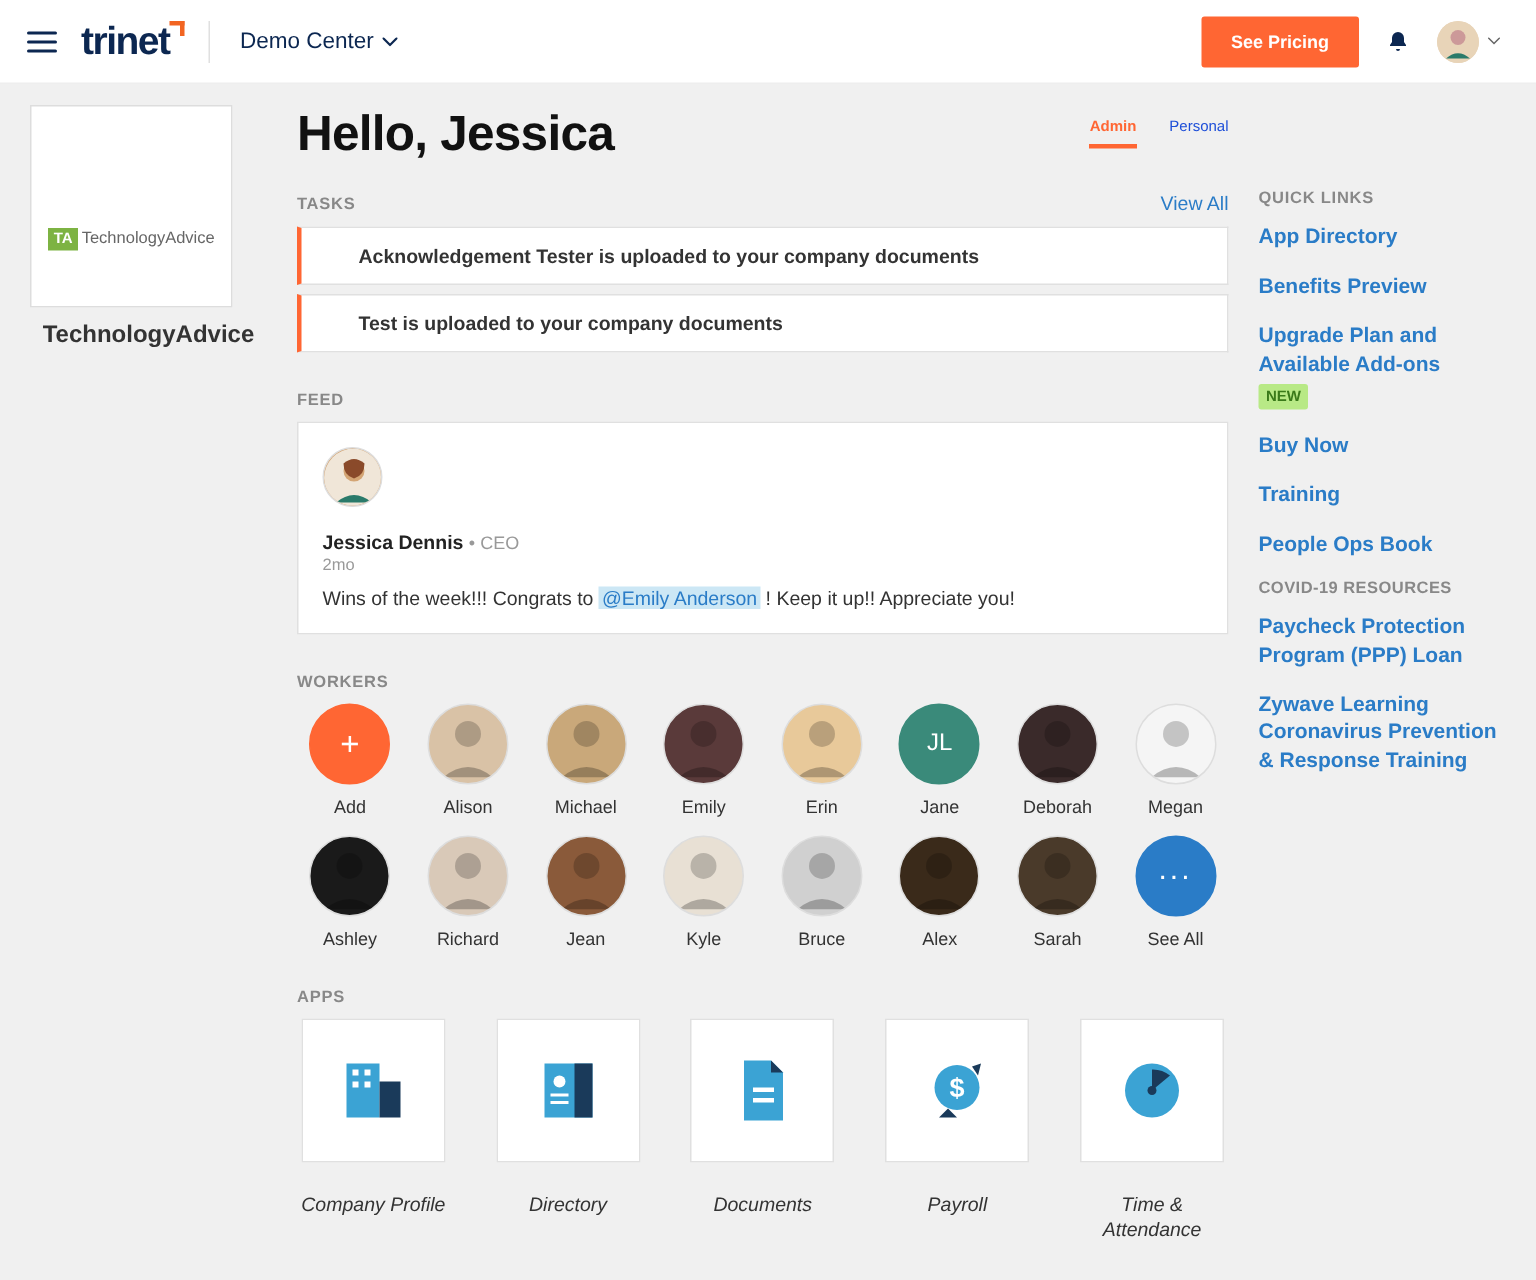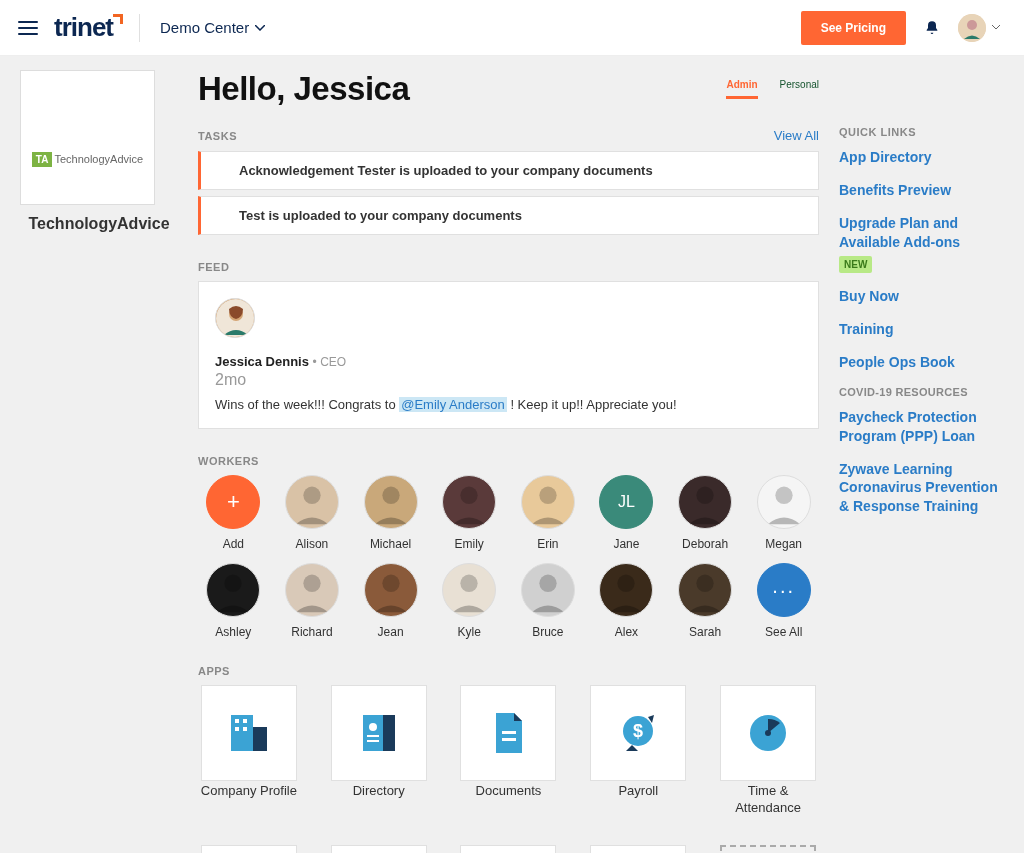--- a/index.html
+++ b/index.html
@@ -18,47 +18,47 @@
 .avatar-sm { width: 28px; height: 28px; border-radius: 50%; background: #e8d4b8; display: flex; align-items: center; justify-content: center; overflow: hidden; }
 .container { display: flex; padding: 14px 20px 0 20px; gap: 20px; }
 .left-col { width: 158px; }
 .company-logo { width: 135px; height: 135px; background: #fff; border: 1px solid #ddd; display: flex; align-items: center; justify-content: center; text-align: center; font-size: 11px; color: #666; }
 .company-logo .ta { display: inline-block; background: #7db343; color: #fff; font-weight: 700; padding: 2px 4px; font-size: 10px; margin-right: 2px; margin-top: 44px; }
 .company-name { text-align: center; font-weight: 700; font-size: 16px; color: #333; margin-top: 10px; }
 .main-col { flex: 1; min-width: 0; }
 .greeting-row { display: flex; justify-content: space-between; align-items: center; margin-bottom: 20px; }
 .greeting { font-size: 33px; font-weight: 700; color: #111; letter-spacing: -0.5px; }
 .tabs { display: flex; gap: 22px; font-size: 10px; }
-.tab { color: #14532d; cursor: pointer; padding-bottom: 6px; }
+.tab { color: #1d4ed8; cursor: pointer; padding-bottom: 6px; }
 .tab.active { color: #ff6633; font-weight: 600; border-bottom: 3px solid #ff6633; }
 .section-label { font-size: 11px; font-weight: 600; color: #888; letter-spacing: 0.5px; text-transform: uppercase; margin-bottom: 8px; display: flex; justify-content: space-between; align-items: center; }
 .section-label .link { color: #2a7cc7; font-size: 13px; font-weight: 500; text-transform: none; letter-spacing: 0; cursor: pointer; }
 .task-item { background: #fff; border: 1px solid #e0e0e0; border-left: 3px solid #ff6633; padding: 11px 16px 11px 38px; font-size: 13px; font-weight: 600; color: #333; margin-bottom: 6px; cursor: pointer; }
 .feed-card { background: #fff; border: 1px solid #e0e0e0; padding: 16px; display: flex; gap: 16px; flex-direction: column; }
 .feed-avatar { width: 40px; height: 40px; border-radius: 50%; background: #d4a574; border: 1px solid #ddd; flex-shrink: 0; overflow: hidden; }
 .feed-body { flex: 1; font-size: 13px; }
 .feed-name { font-weight: 700; color: #222; }
 .feed-role { color: #999; font-size: 12px; }
-.feed-time { color: #999; font-size: 16px; margin-top: 2px; }
+.feed-time { color: #999; font-size: 11px; margin-top: 2px; }
 .feed-text { margin-top: 8px; color: #333; }
 .mention { background: #cce7f5; color: #2a7cc7; padding: 0 2px; }
 .section { margin-top: 26px; }
 .workers-grid { display: grid; grid-template-columns: repeat(8, 1fr); gap: 12px 8px; }
 .worker { display: flex; flex-direction: column; align-items: center; text-align: center; cursor: pointer; }
 .worker-avatar { width: 54px; height: 54px; border-radius: 50%; background: #ccc; border: 1px solid #ddd; overflow: hidden; display: flex; align-items: center; justify-content: center; color: #fff; font-size: 16px; font-weight: 500; }
 .worker-avatar.add { background: #ff6633; border-color: #ff6633; font-size: 22px; }
 .worker-avatar.initials { background: #3a8a7a; border-color: #3a8a7a; }
 .worker-avatar.dots { background: #2a7cc7; border-color: #2a7cc7; font-size: 20px; letter-spacing: 2px; line-height: 1; padding-bottom: 8px; }
 .worker-name { font-size: 12px; color: #333; margin-top: 8px; }
 .apps-grid { display: grid; grid-template-columns: repeat(5, 1fr); gap: 28px 28px; }
 .app { display: flex; flex-direction: column; align-items: center; cursor: pointer; }
 .app-tile { width: 96px; height: 96px; background: #fff; border: 1px solid #e0e0e0; display: flex; align-items: center; justify-content: center; }
 .app-tile.dashed { background: transparent; border: 2px dashed #aaa; }
 .app-icon { width: 52px; height: 52px; }
-.app-name { font-size: 13px; color: #333; margin-top: 2px; text-align: center; line-height: 1.3; }
+.app-name { font-size: 13px; color: #333; margin-top: 20px; text-align: center; line-height: 1.3; font-style: italic; }
 .right-col { width: 165px; padding-top: 56px; }
 .quick-label { font-size: 11px; font-weight: 600; color: #888; letter-spacing: 0.5px; margin-bottom: 10px; }
 .quick-links a { display: block; color: #2a7cc7; font-size: 14px; font-weight: 600; margin-bottom: 14px; cursor: pointer; line-height: 1.35; text-decoration: none; }
 .new-badge { display: inline-block; background: #b8e986; color: #3a7a1a; font-size: 10px; font-weight: 700; padding: 2px 5px; border-radius: 2px; margin-top: 4px; }
 .resources-label { font-size: 11px; font-weight: 600; color: #888; letter-spacing: 0.3px; margin-bottom: 10px; margin-top: 6px; }
 svg { display: block; }
 </style>
 </head>
 <body>
 

